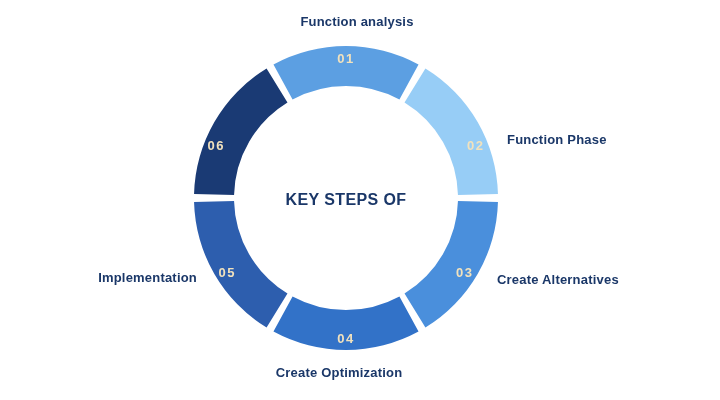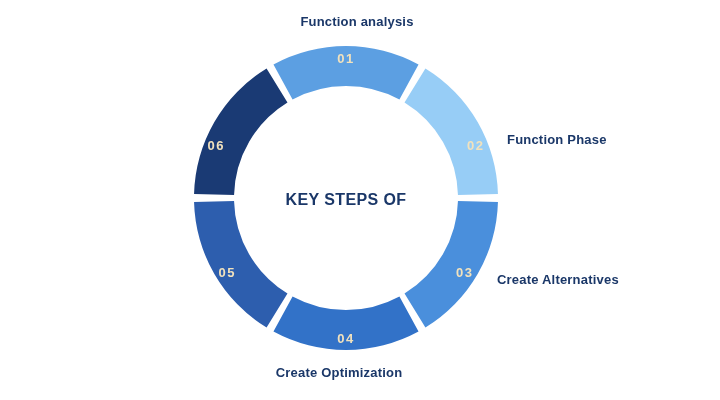--- a/index.html
+++ b/index.html
@@ -73,13 +73,14 @@
     </svg>
 
   <div class="center-title">
     <div>KEY STEPS OF</div>
   </div>
 
   <div class="step-label label-1">Function analysis</div>
   <div class="step-label label-2">Function Phase</div>
   <div class="step-label label-3">Create Alternatives</div>
   <div class="step-label label-4">Create Optimization</div>
+  <div class="step-label label-5">Implementation</div>
 </div>
 
 </body></html>

